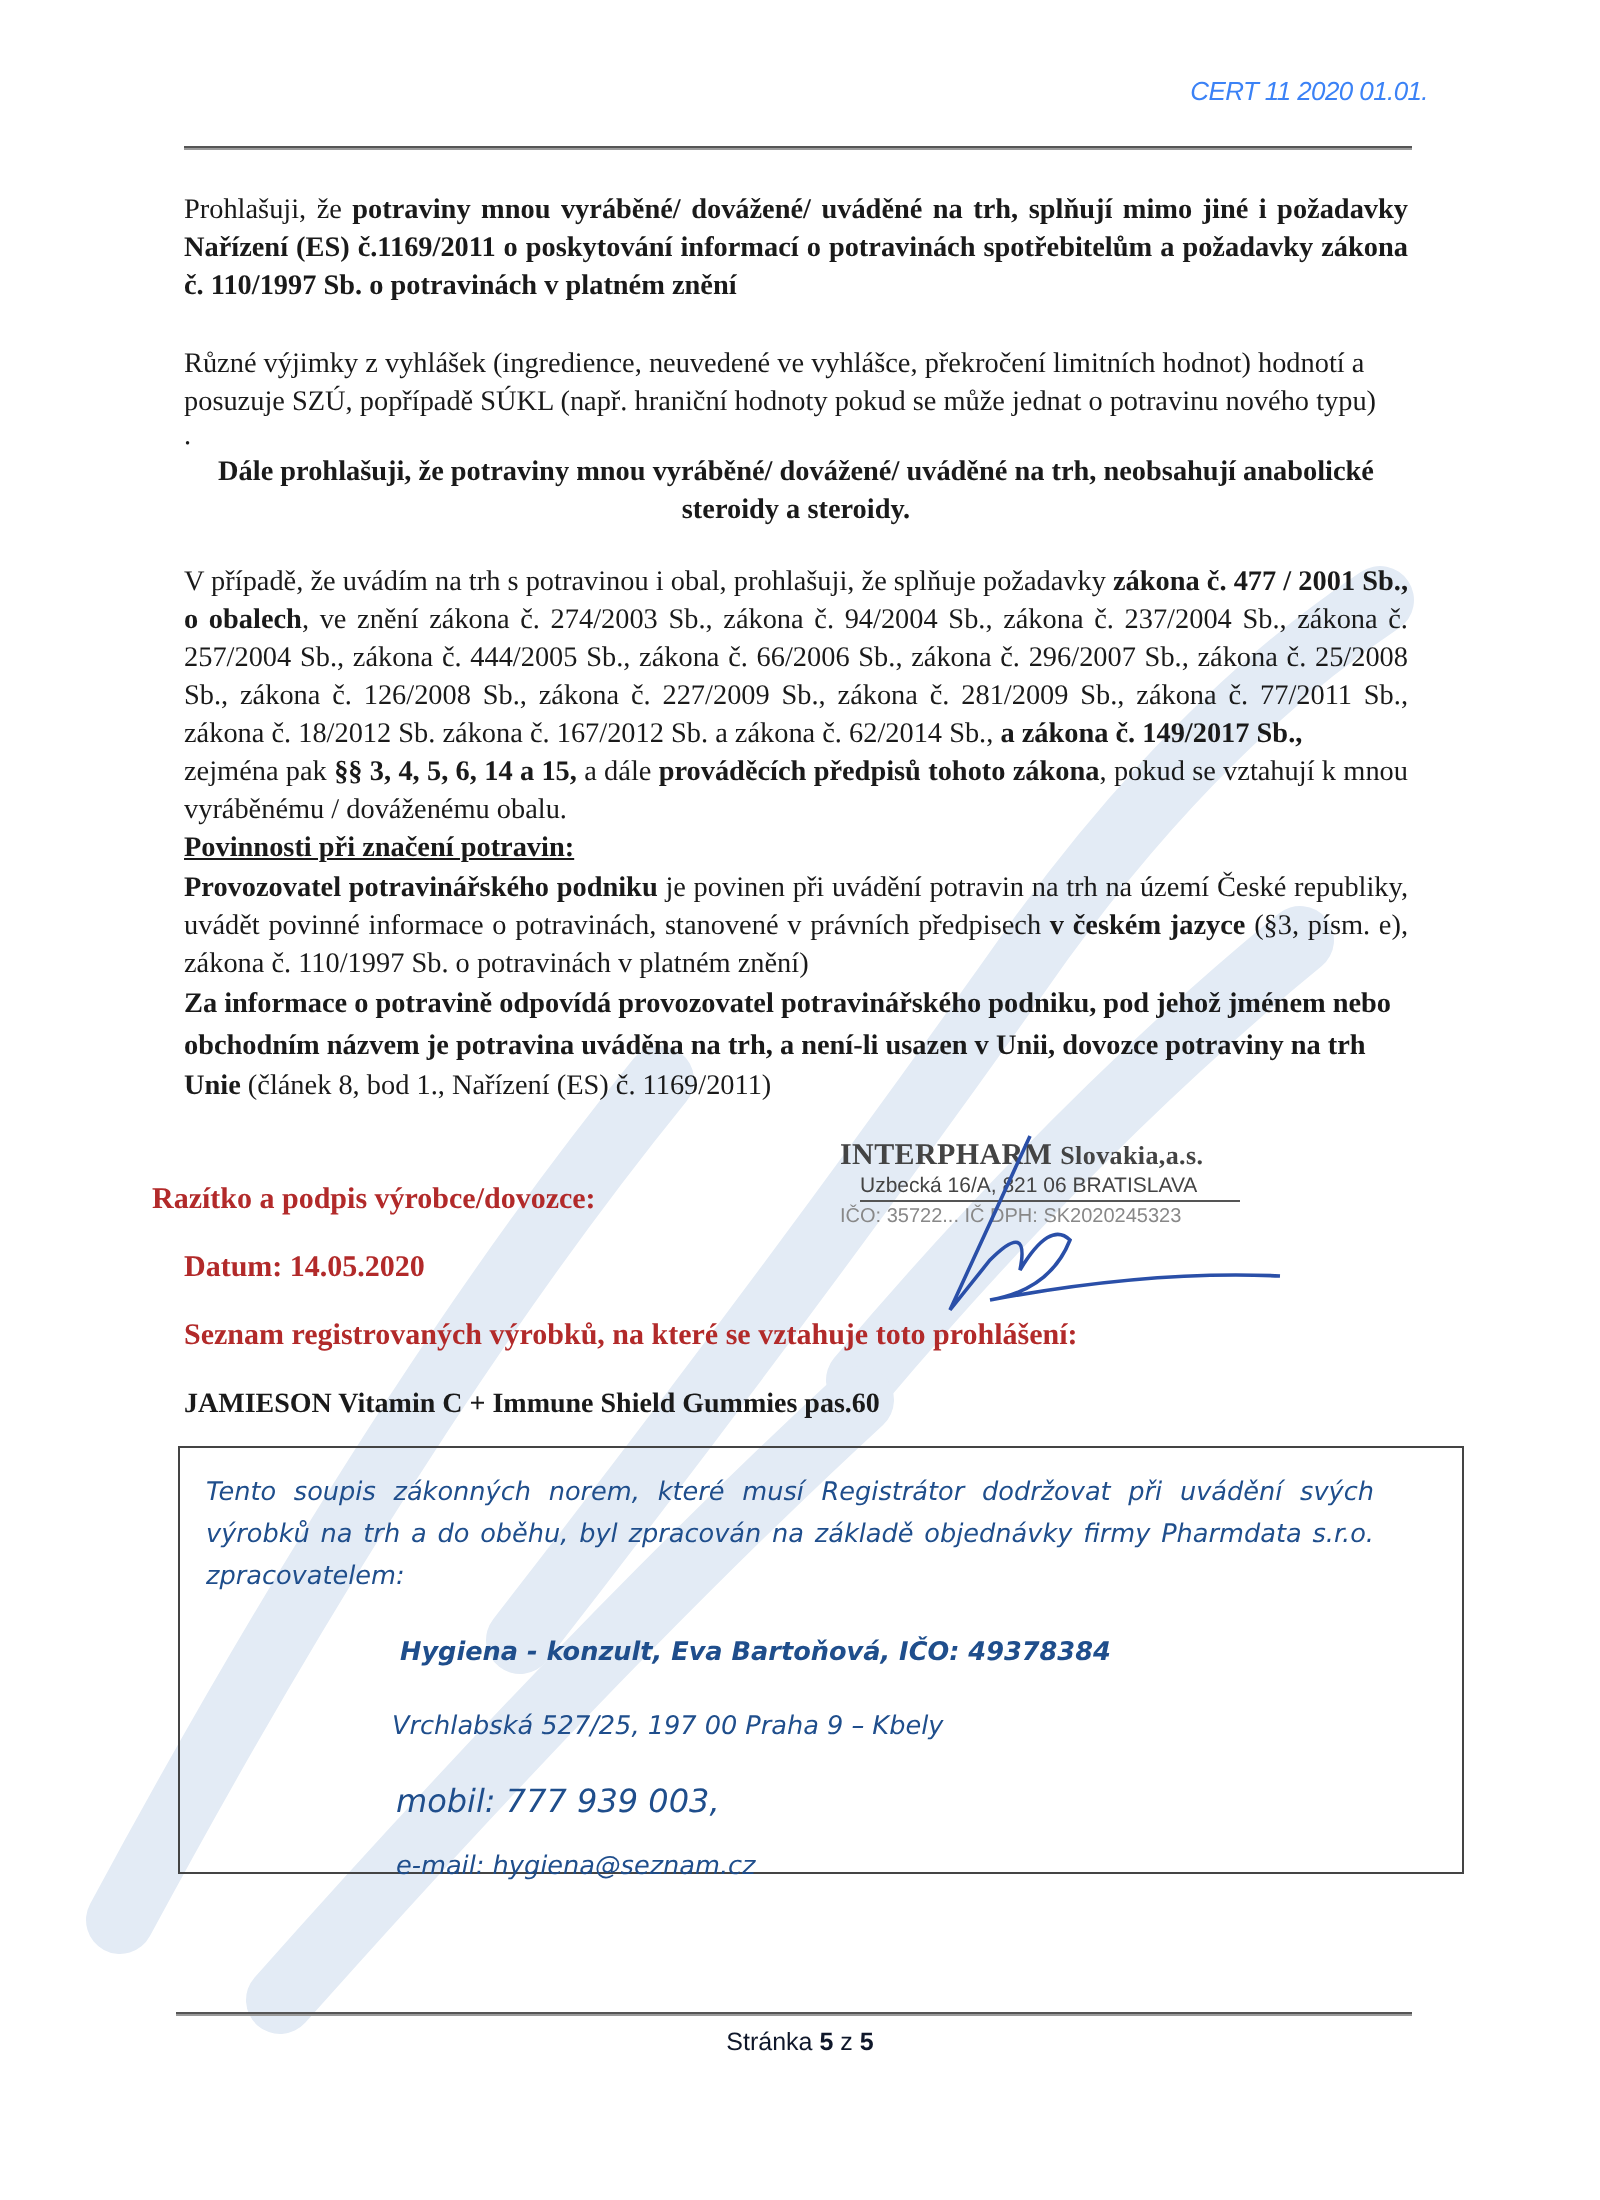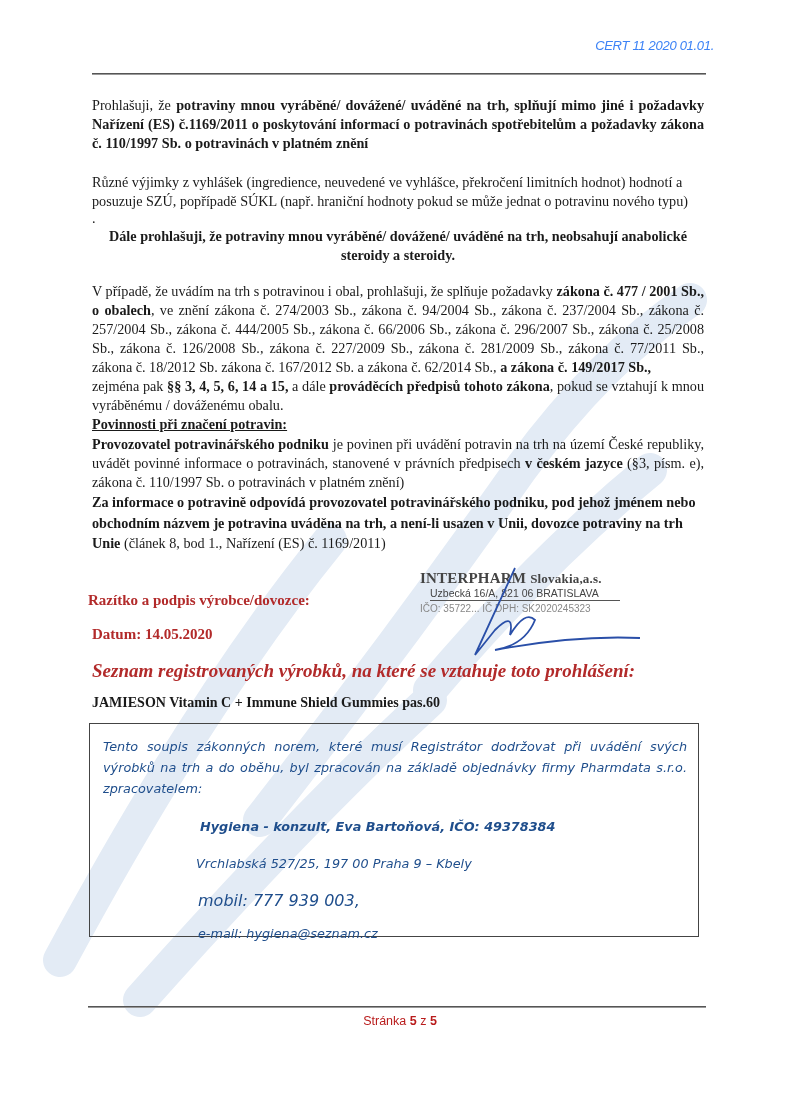--- a/index.html
+++ b/index.html
@@ -21,40 +21,40 @@
   p { margin:0; text-align:justify; }
   .p1 { margin-bottom:20px; }
   .p2 { margin-bottom:2px; text-align:left; }
   .dot { height:14px; line-height:10px; }
   .p3 { margin-bottom:17px; font-weight:bold; text-align:center; }
   .p4 { }
   .h-under { font-weight:bold; text-decoration:underline; margin-bottom:1px; }
   .p5 { margin-bottom:0; }
   .p6 { font-weight:bold; line-height:20.5px; text-align:left; }
   .red { color:#b22a2a; font-weight:bold; font-family:"Liberation Serif", serif; }
-  .razitko { position:absolute; left:88px; top:592px; font-size:15px; }
+  .razitko { position:absolute; left:76px; top:592px; font-size:15px; }
   .datum { position:absolute; left:92px; top:626px; font-size:15px; }
-  .seznam { position:absolute; left:92px; top:660px; font-size:19px;font-style:italic; }
+  .seznam { position:absolute; left:92px; top:660px; font-size:15px; }
   .product { position:absolute; left:92px; top:695px; font-size:14px; font-weight:bold; }
   .stamp { position:absolute; left:420px; top:570px; width:210px; z-index:2; font-family:"Liberation Sans", sans-serif; }
   .stamp .l1 { font-family:"Liberation Serif", serif; font-weight:bold; font-size:15px; color:#444; letter-spacing:0.2px; }
   .stamp .l1 .sm { font-size:13px; }
   .stamp .l2 { font-size:10.5px; color:#444; margin-left:10px; border-bottom:1px solid #555; width:190px; padding-bottom:1px; }
   .stamp .l3 { font-size:10px; color:#888; margin-top:2px; }
   .signature { position:absolute; left:455px; top:560px; z-index:3; pointer-events:none; }
   .box {
     position:absolute; left:89px; top:723px; width:608px; height:212px; border:1.5px solid #444; z-index:1;
-    font-family:"DejaVu Sans", sans-serif; font-style:italic; color:#1f4e8c;
+    font-family:"DejaVu Sans", sans-serif; font-style:italic; color:#1f4e8c;padding-left:33px;
   }
   .box .intro { position:absolute; left:13px; top:12px; width:584px; font-size:12.8px; line-height:21px; text-align:justify; }
   .box .b1 { position:absolute; left:110px; top:95px; font-size:12.8px; font-weight:bold; }
   .box .b2 { position:absolute; left:106px; top:132px; font-size:12.8px; }
   .box .b3 { position:absolute; left:108px; top:167px; font-size:16px; }
   .box .b4 { position:absolute; left:108px; top:202px; font-size:12.8px; }
-  .footer { position:absolute; top:1014px; left:0; width:800px; text-align:center; font-family:"Liberation Sans", sans-serif; font-size:12.5px; color:#b91c1c; }
+  .footer { position:absolute; top:1014px; left:0; width:800px; text-align:center; font-family:"Liberation Sans", sans-serif; font-size:12.5px; color:#0f172a; }
   .footer b { font-weight:bold; }
 </style>
 </head>
 <body>
 
 <svg class="watermark" viewBox="0 0 800 1100">
   <g fill="none" stroke="#e3ebf5" stroke-width="34" stroke-linecap="round">
     <path d="M60 960 Q 200 700 330 540"></path>
     <path d="M260 820 Q 400 640 520 470 Q 600 360 690 300"></path>
     <path d="M430 690 Q 540 560 650 470"></path>

